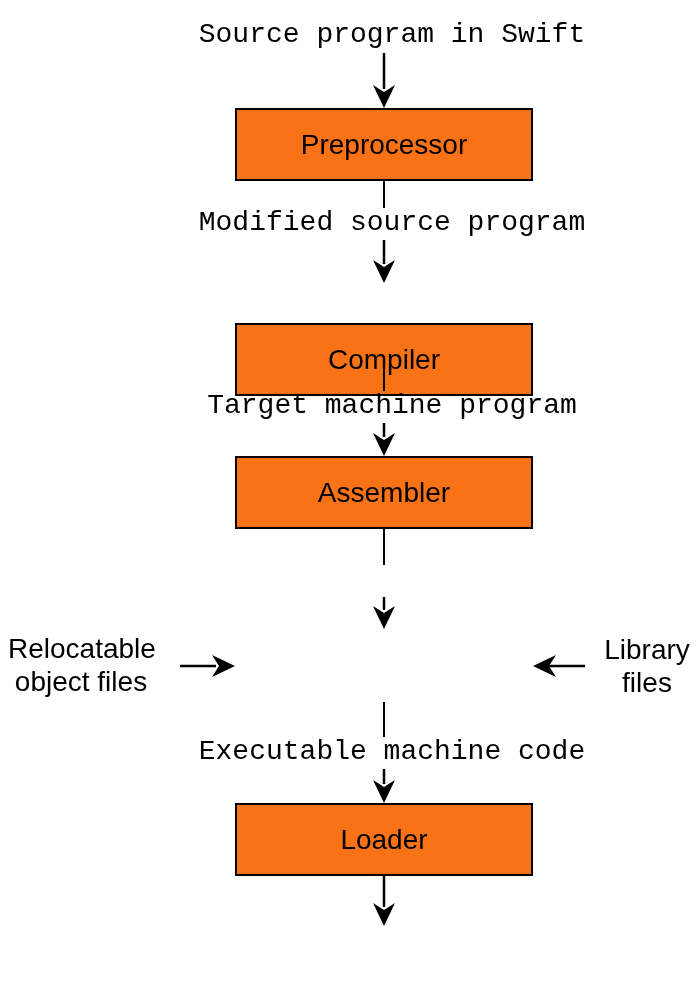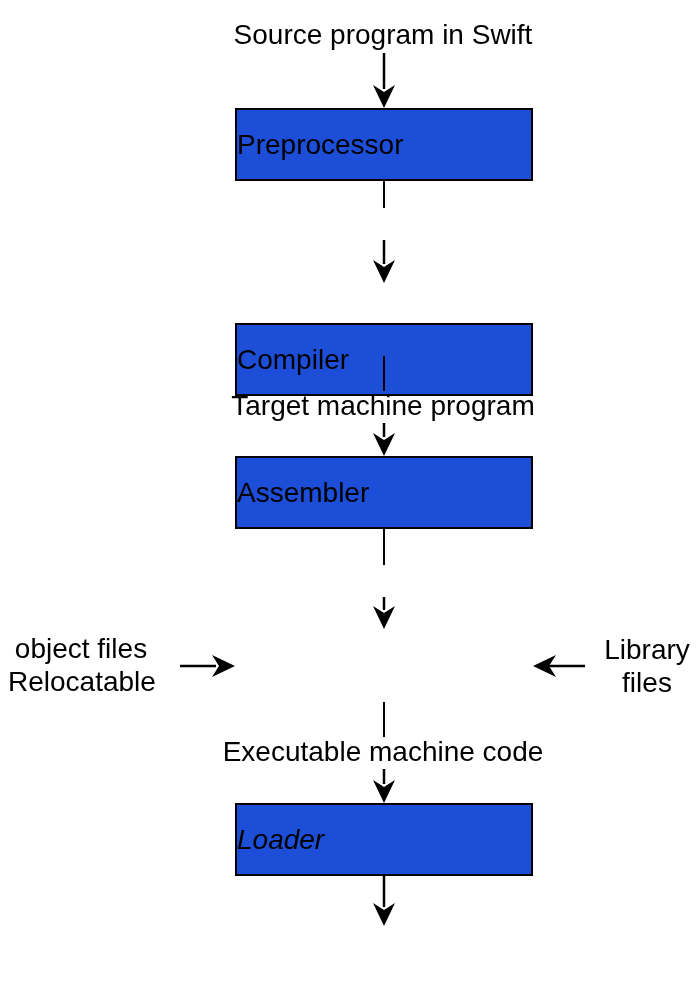--- a/index.html
+++ b/index.html
@@ -12,37 +12,39 @@
     width: 696px;
     height: 984px;
     background: #ffffff;
     color: #000000;
     font-family: "Liberation Sans", sans-serif;
     font-size: 28px;
     overflow: hidden;
   }
   .flow-label {
     position: absolute;
-    left: 383px;
+    left: 392px;
     transform: translateX(-50%);
     white-space: nowrap;
     height: 30px;
     line-height: 30px;
     text-align: right;
+    font-family: Liberation Mono, monospace;
   }
   .box {
     position: absolute;
     left: 235px;
     width: 298px;
     height: 73px;
     border: 2.5px solid #000000;
-    background: #1d4ed8;
+    background: #f97316;
     box-sizing: border-box;
     display: flex;
     align-items: center;
+    justify-content: center;
   }
   .vstub {
     position: absolute;
     left: 382.5px;
     width: 2.5px;
     background: #000000;
   }
   .arrow {
     position: absolute;
     display: block;
@@ -64,20 +66,21 @@
   <svg class="arrow" style="left:372px; top:53px;" width="24" height="55" viewBox="0 0 24 55">
     <line x1="12" y1="0" x2="12" y2="36" stroke="currentColor" stroke-width="2.5"></line>
     <path d="M12,55 L1,32 L12,39 L23,32 Z" fill="currentColor"></path>
   </svg>
 
   <div class="box" style="top:108px;">
     <span>Preprocessor</span>
   </div>
 
   <div class="vstub" style="top:181px; height:27px;"></div>
+  <div class="flow-label" style="top:208px;">Modified source program</div>
   <svg class="arrow" style="left:372px; top:240px;" width="24" height="43" viewBox="0 0 24 43">
     <line x1="12" y1="0" x2="12" y2="24" stroke="currentColor" stroke-width="2.5"></line>
     <path d="M12,43 L1,20 L12,27 L23,20 Z" fill="currentColor"></path>
   </svg>
 
   <div class="box" style="top:283px;margin-top:40px;">
     <span>Compiler</span>
   </div>
 
   <div class="vstub" style="top:356px; height:35px;"></div>
@@ -92,22 +95,22 @@
   </div>
 
   <div class="vstub" style="top:529px; height:36px;"></div>
   <svg class="arrow" style="left:372px; top:597px;" width="24" height="32" viewBox="0 0 24 32">
     <line x1="12" y1="0" x2="12" y2="13" stroke="currentColor" stroke-width="2.5"></line>
     <path d="M12,32 L1,9 L12,16 L23,9 Z" fill="currentColor"></path>
   </svg>
 
 
   <div class="side-label" style="left:8px; top:632px; width:146px;">
+    <div>Relocatable</div>
     <div>object files</div>
-    <div>Relocatable</div>
   </div>
   <svg class="arrow" style="left:180px; top:654px;" width="55" height="24" viewBox="0 0 55 24">
     <line x1="0" y1="12" x2="36" y2="12" stroke="currentColor" stroke-width="2.5"></line>
     <path d="M55,12 L32,1 L39,12 L32,23 Z" fill="currentColor"></path>
   </svg>
 
   <div class="side-label" style="left:588px; top:633px; width:118px;">
     <div>Library</div>
     <div>files</div>
   </div>
@@ -116,21 +119,21 @@
     <path d="M0,12 L23,1 L16,12 L23,23 Z" fill="currentColor"></path>
   </svg>
 
   <div class="vstub" style="top:702px; height:35px;"></div>
   <div class="flow-label" style="top:737px;">Executable machine code</div>
   <svg class="arrow" style="left:372px; top:769px;" width="24" height="34" viewBox="0 0 24 34">
     <line x1="12" y1="0" x2="12" y2="15" stroke="currentColor" stroke-width="2.5"></line>
     <path d="M12,34 L1,11 L12,18 L23,11 Z" fill="currentColor"></path>
   </svg>
 
-  <div class="box" style="top:803px;font-style:italic;">
+  <div class="box" style="top:803px;">
     <span>Loader</span>
   </div>
 
   <svg class="arrow" style="left:372px; top:876px;" width="24" height="50" viewBox="0 0 24 50">
     <line x1="12" y1="0" x2="12" y2="31" stroke="currentColor" stroke-width="2.5"></line>
     <path d="M12,50 L1,27 L12,34 L23,27 Z" fill="currentColor"></path>
   </svg>
 
 
 </div>

